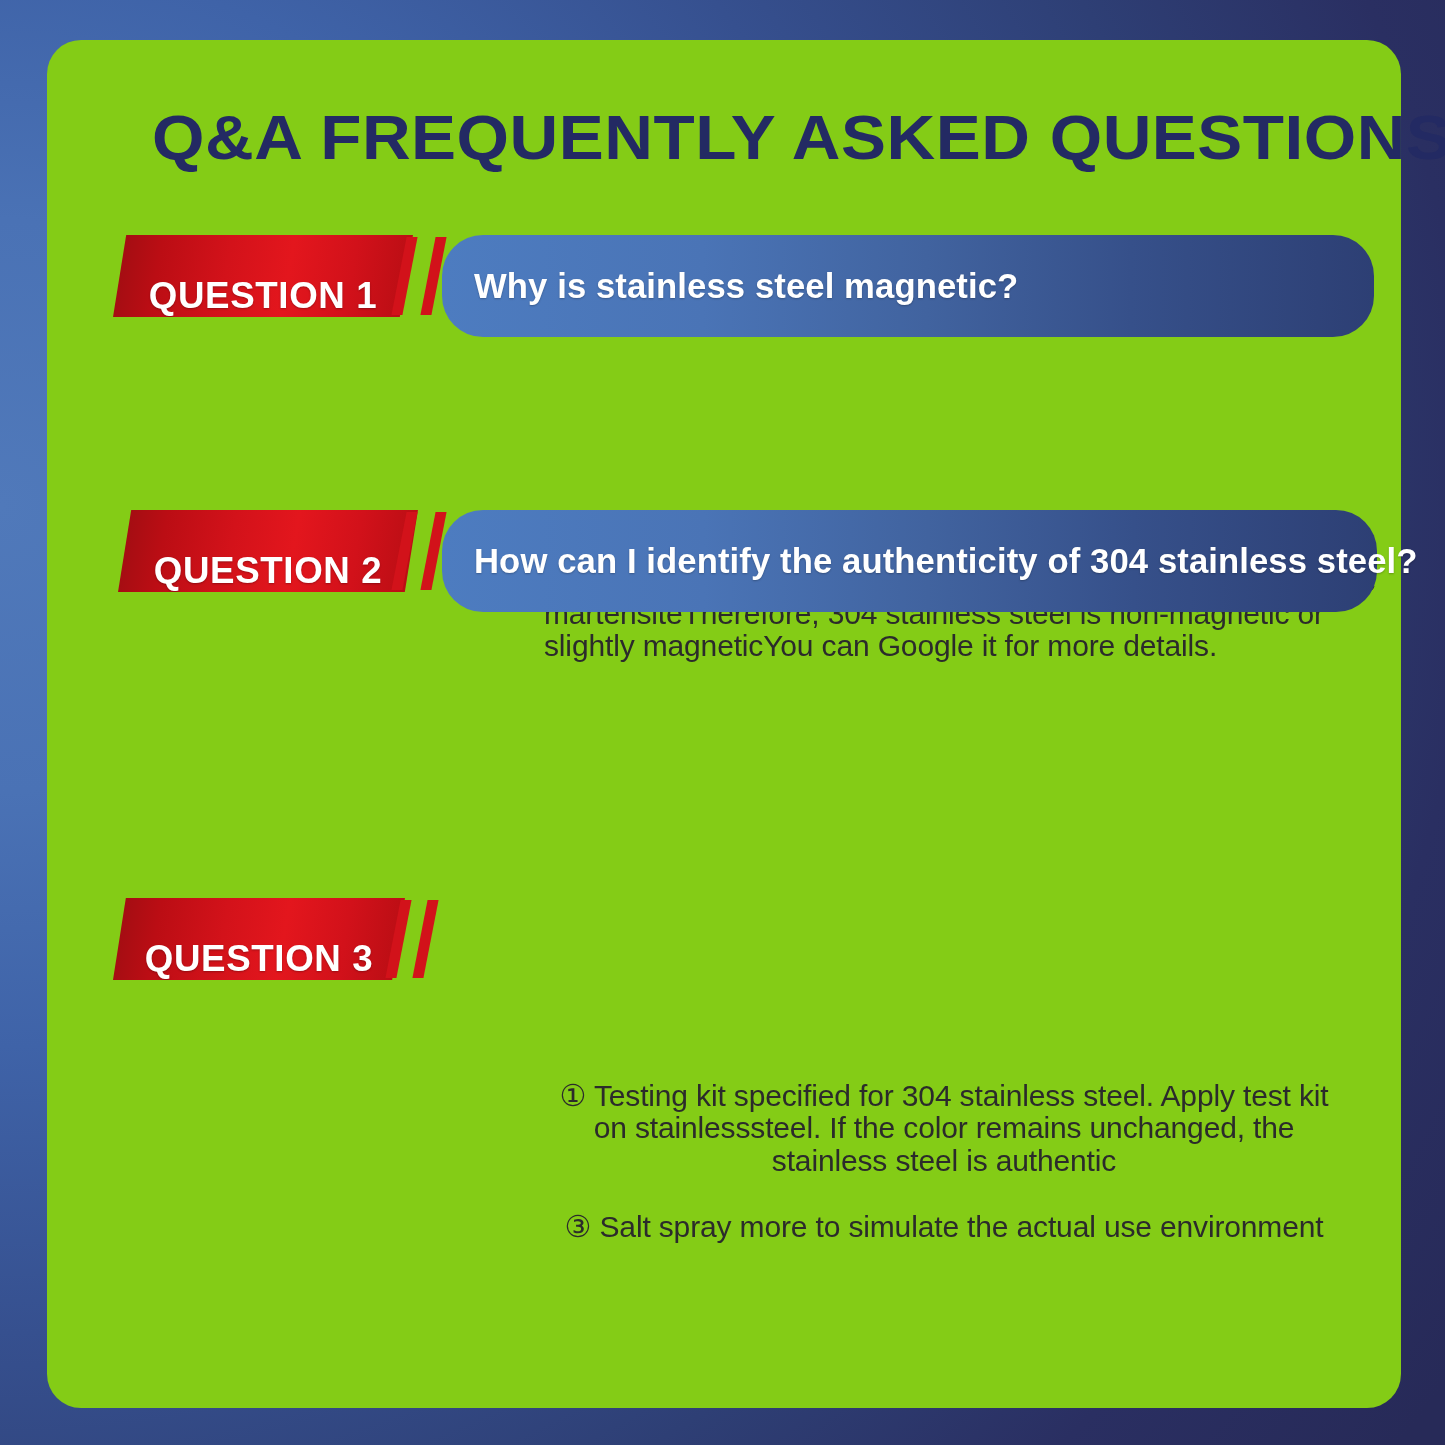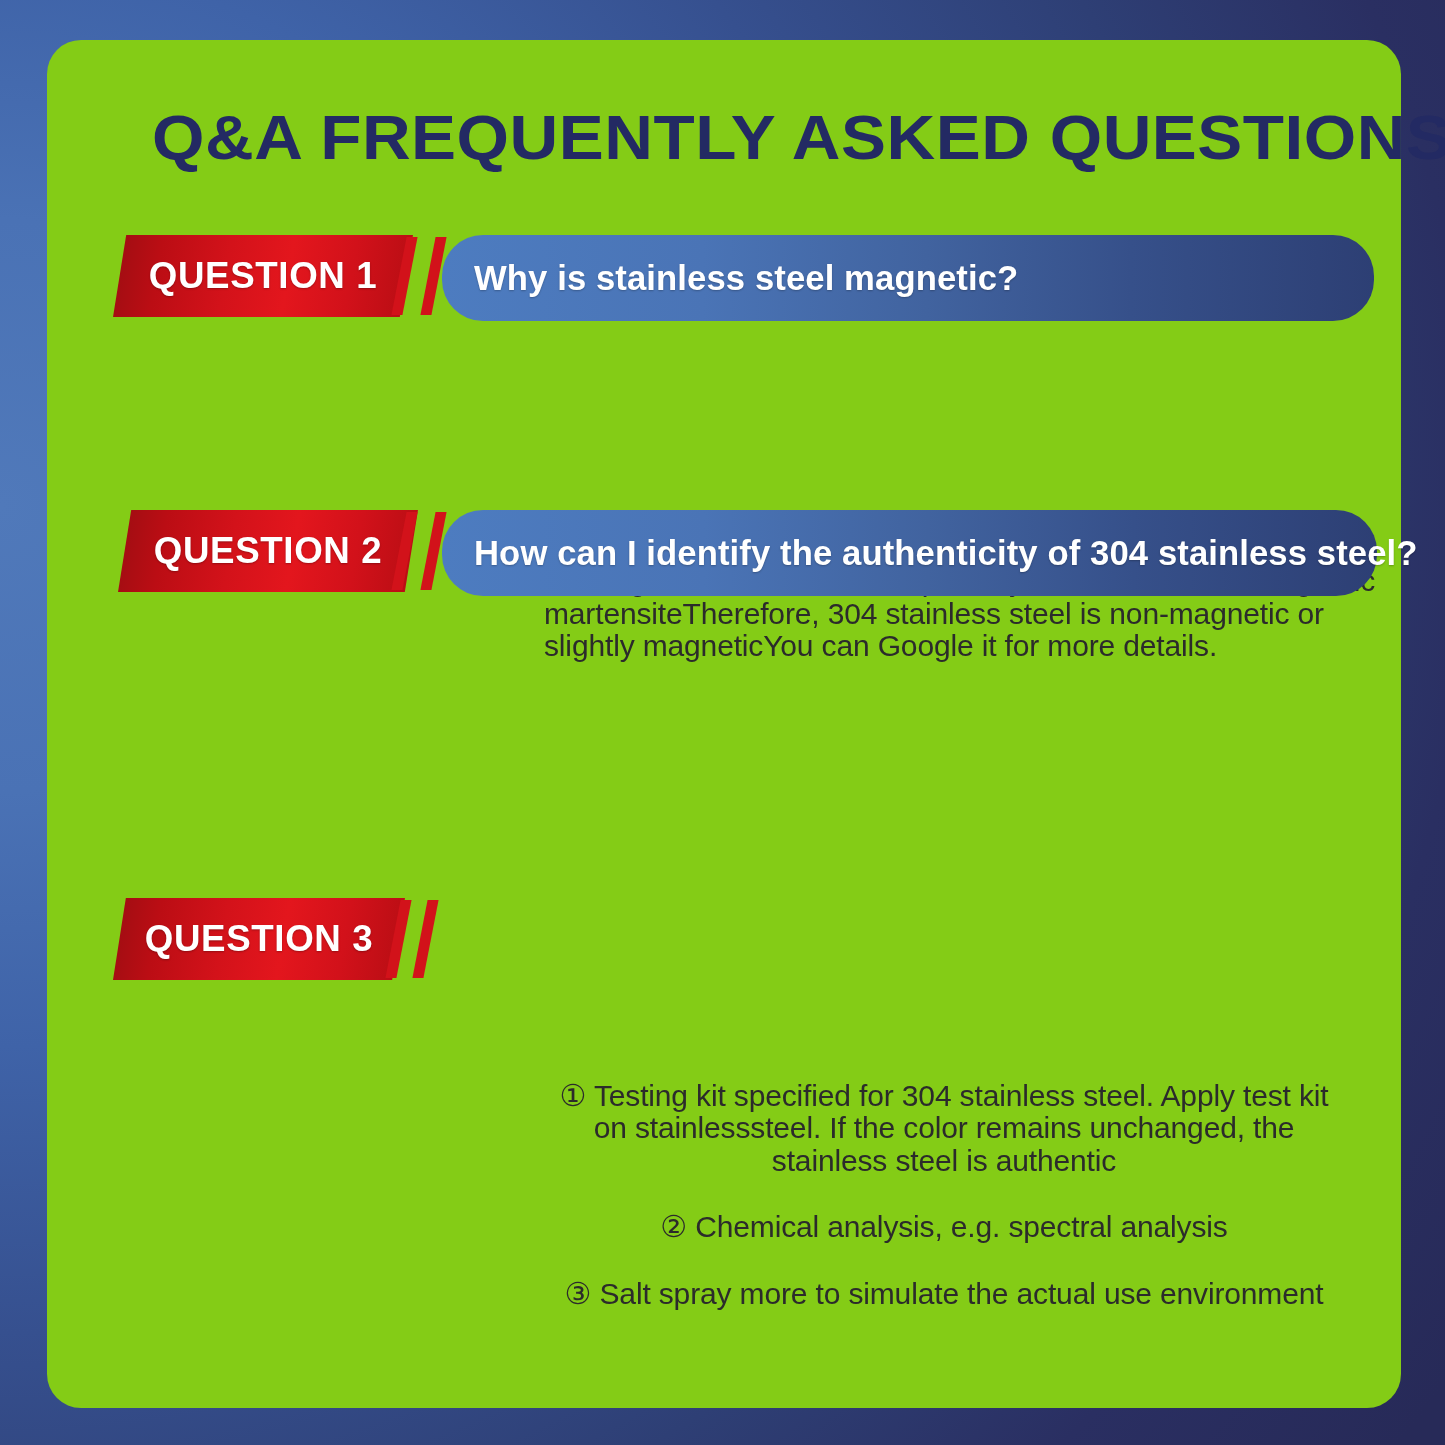--- a/index.html
+++ b/index.html
@@ -62,21 +62,21 @@
 
   
   .q-tag {
     position: absolute;
     top: 0;
     height: 82px;
     background: linear-gradient(100deg, #9d0d12 0%, #bb0d14 16%, #d3121a 38%, #e3161d 58%, #d2111a 78%, #b60d13 100%);
     -webkit-clip-path: polygon(4.4% 0, 100% 0, 95.6% 100%, 0 100%);
     clip-path: polygon(4.4% 0, 100% 0, 95.6% 100%, 0 100%);
     display: flex;
-    align-items: center;
+    align-items: flex-end;
     justify-content: center;
   }
 
   .q-tag-label {
     color: #ffffff;
     font-family: "Liberation Sans", sans-serif;
     font-weight: bold;
     font-size: 36px;
     letter-spacing: 0.6px;
     transform: scaleX(1.02);
@@ -91,21 +91,21 @@
     width: 11px;
     height: 78px;
     background: #d2121a;
     transform: skewX(-11deg);
   }
 
   
   .q-pill {
     position: absolute;
     top: 0;
-    height: 86px;
+    height: 102px;
     border-radius: 41px;
     background: linear-gradient(90deg, #4d7cc0 0%, #4a74b6 28%, #41639f 52%, #36508a 74%, #2d3f74 100%);
     display: flex;
     align-items: center;
     padding-left: 32px;
   }
 
   .q-pill-text {
     color: #ffffff;
     font-family: "Liberation Sans", sans-serif;
@@ -166,21 +166,20 @@
         <span class="q-tag-label">QUESTION 2</span>
       </div>
       <div class="slash" style="left:352px;"></div>
       <div class="slash" style="left:381px;"></div>
       <div class="q-pill" style="left:395px; width:935px;align-items:center;">
         <span class="q-pill-text">How can I identify the authenticity of 304 stainless steel?</span>
       </div>
     </div>
     <div class="answer ans-w790" style="top:570px;">
       <p>① Testing kit specified for 304 stainless steel. Apply test kit on stainlesssteel. If the color remains unchanged, the stainless steel is authentic</p>
-      <p>② Chemical analysis, e.g. spectral analysis</p>
       <p>③ Salt spray more to simulate the actual use environment</p>
     </div>
   </div>
 
   <div class="qa-block" style="top:858px;">
     <div class="banner-row">
       <div class="q-tag" style="left:66px; width:292px;">
         <span class="q-tag-label">QUESTION 3</span>
       </div>
       <div class="slash" style="left:346px;"></div>

